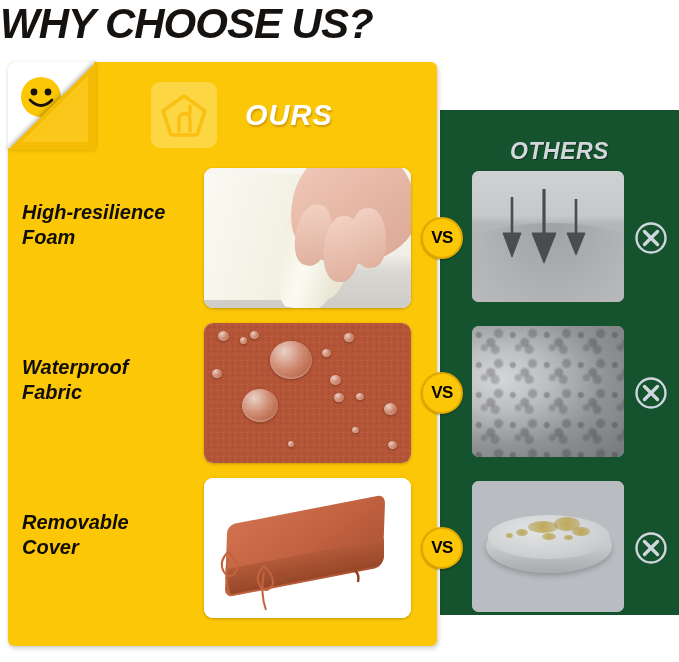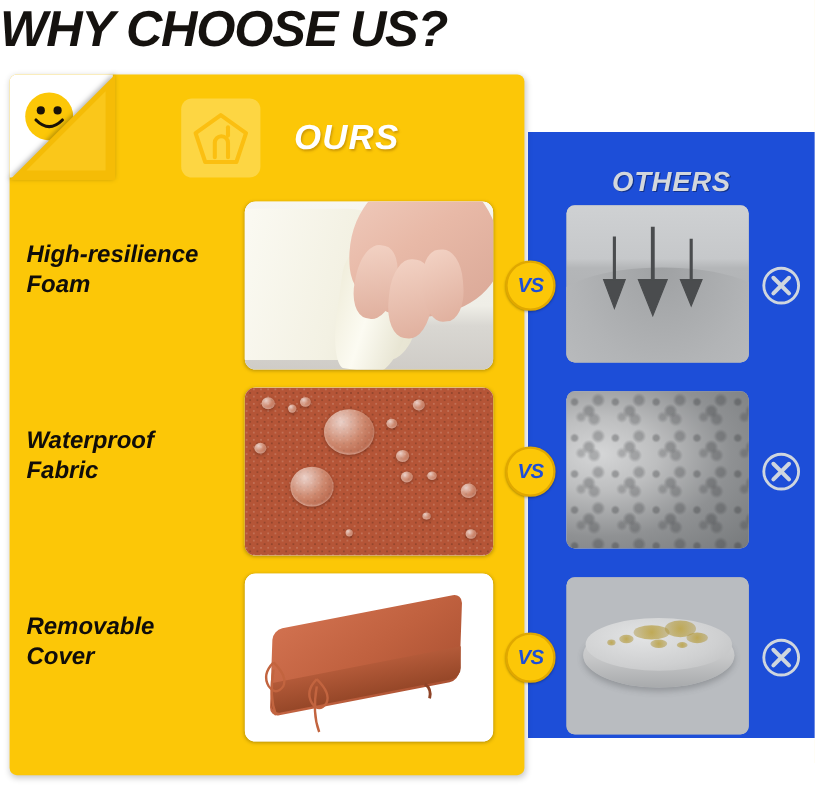--- a/index.html
+++ b/index.html
@@ -33,21 +33,21 @@
     white-space: nowrap;
   }
 
   
   .others-panel {
     position: absolute;
     left: 440px;
     top: 110px;
     width: 239px;
     height: 505px;
-    background: #1d4ed8;
+    background: #14532d;
   }
   .others-title {
     position: absolute;
     left: 0;
     top: 28px;
     width: 239px;
     text-align: center;
     font-weight: bold;
     font-style: italic;
     font-size: 23px;
@@ -180,24 +180,23 @@
     height: 42px;
     border-radius: 50%;
     background: #fcc707;
     border: 2px solid #e0a800;
     box-sizing: border-box;
     display: flex;
     align-items: center;
     justify-content: center;
     font-weight: bold;
     font-size: 17px;
-    color: #1d4ed8;
+    color: #000000;
     letter-spacing: -0.5px;
     box-shadow: 0 1px 2px rgba(0,0,0,0.3);
-    font-style: italic;
   }
 
   
   .others-photo {
     position: absolute;
     left: 472px;
     top: 3px;
     width: 152px;
     height: 131px;
     border-radius: 7px;

